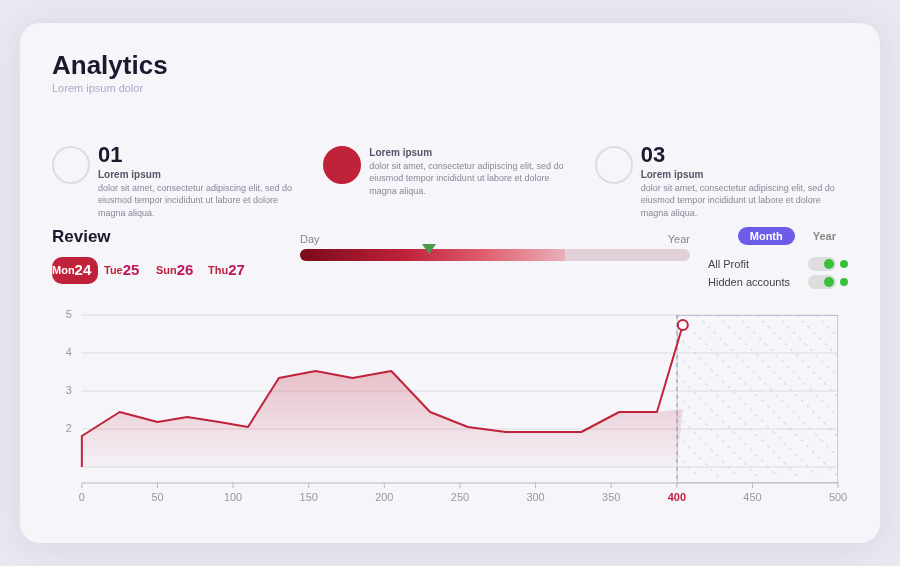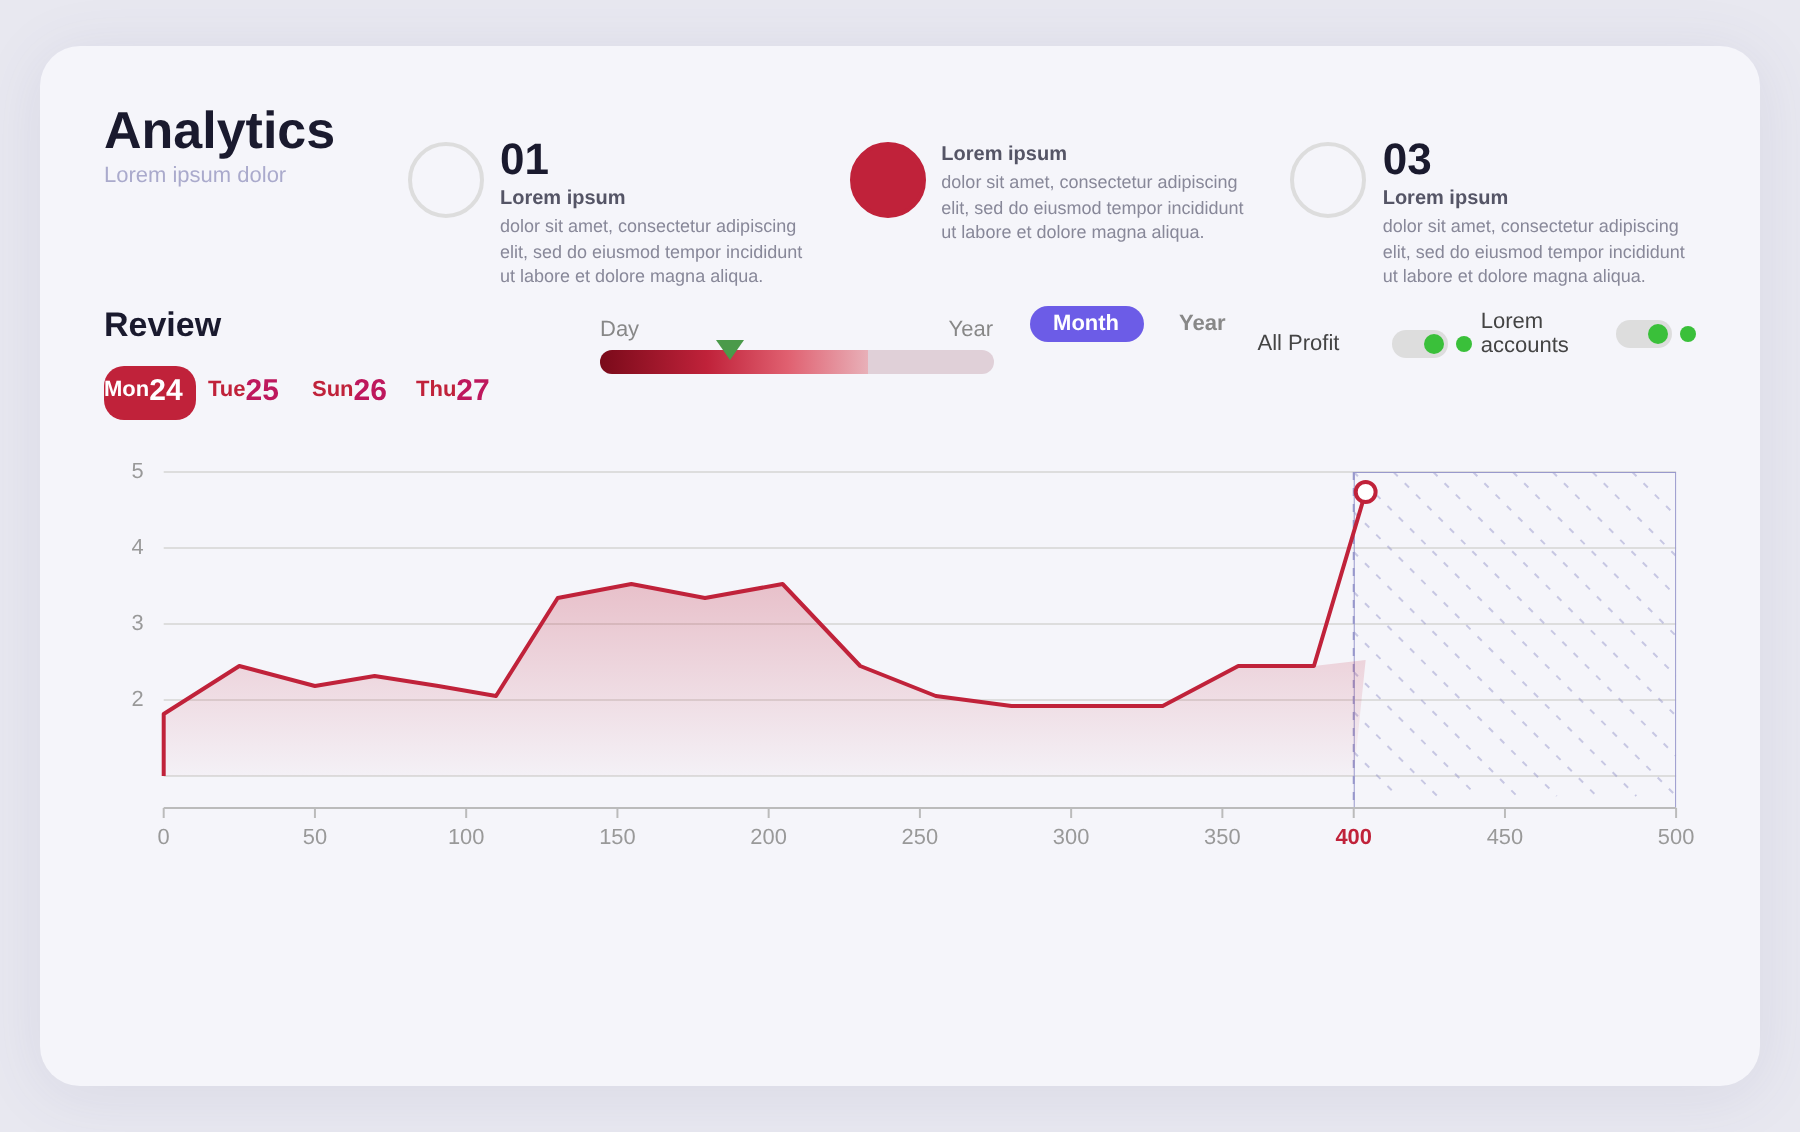--- a/index.html
+++ b/index.html
@@ -17,20 +17,21 @@
       width: 860px;
       min-height: 520px;
       padding: 28px 32px 24px 32px;
       box-shadow: 0 4px 32px rgba(80,80,140,0.10);
       position: relative;
     }
     .header-row {
       display: flex;
       align-items: flex-start;
       gap: 32px;
+      flex-direction: column;
     }
     .title-block {
       min-width: 120px;
     }
     .app-title {
       font-size: 26px;
       font-weight: 700;
       color: #1a1a2e;
       line-height: 1.1;
     }
@@ -167,21 +168,21 @@
       width: 0;
       height: 0;
       border-left: 7px solid transparent;
       border-right: 7px solid transparent;
       border-top: 10px solid #4a9a4a;
     }
     
     .legend-area {
       min-width: 140px;
       display: flex;
-      flex-direction: row;
+      flex-direction: column;
       align-items: flex-end;
       gap: 4px;
     }
     .toggle-row {
       display: flex;
       gap: 6px;
       margin-bottom: 8px;
     }
     .toggle-btn {
       padding: 3px 12px;
@@ -339,21 +340,21 @@
       <div class="legend-item">
         <span class="legend-label">All Profit</span>
         <div class="legend-switch">
           <div class="switch-track">
             <div class="switch-dot"></div>
           </div>
           <span class="dot-green"></span>
         </div>
       </div>
       <div class="legend-item">
-        <span class="legend-label">Lorem accounts</span>
+        <span class="legend-label">Hidden accounts</span>
         <div class="legend-switch">
           <div class="switch-track">
             <div class="switch-dot"></div>
           </div>
           <span class="dot-green"></span>
         </div>
       </div>
     </div>
   </div>
 

